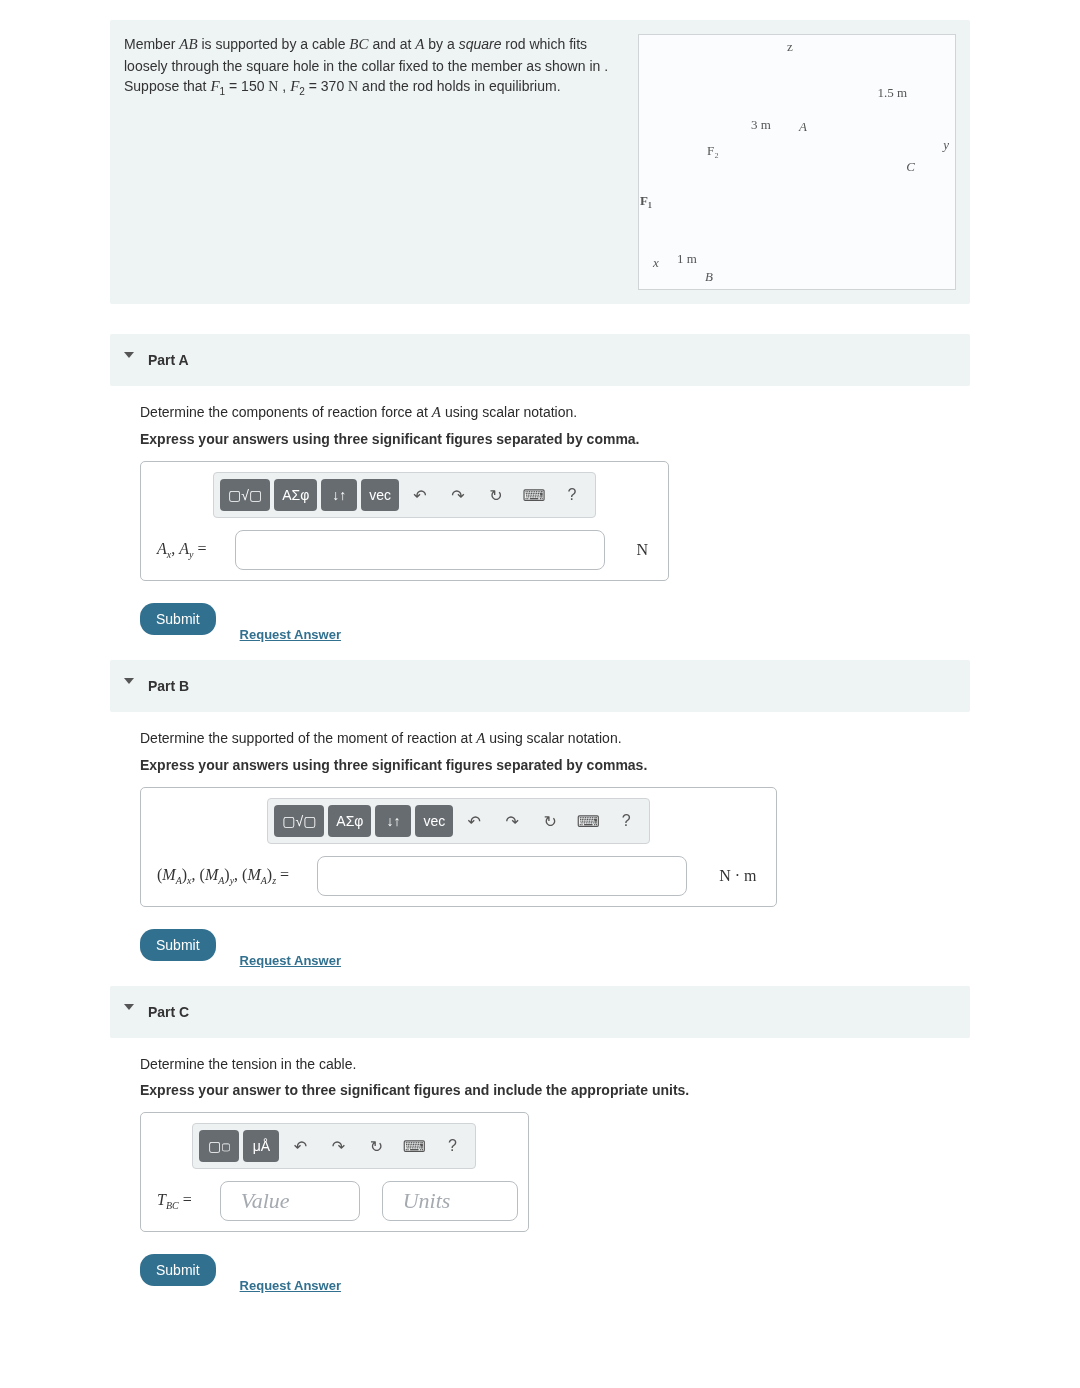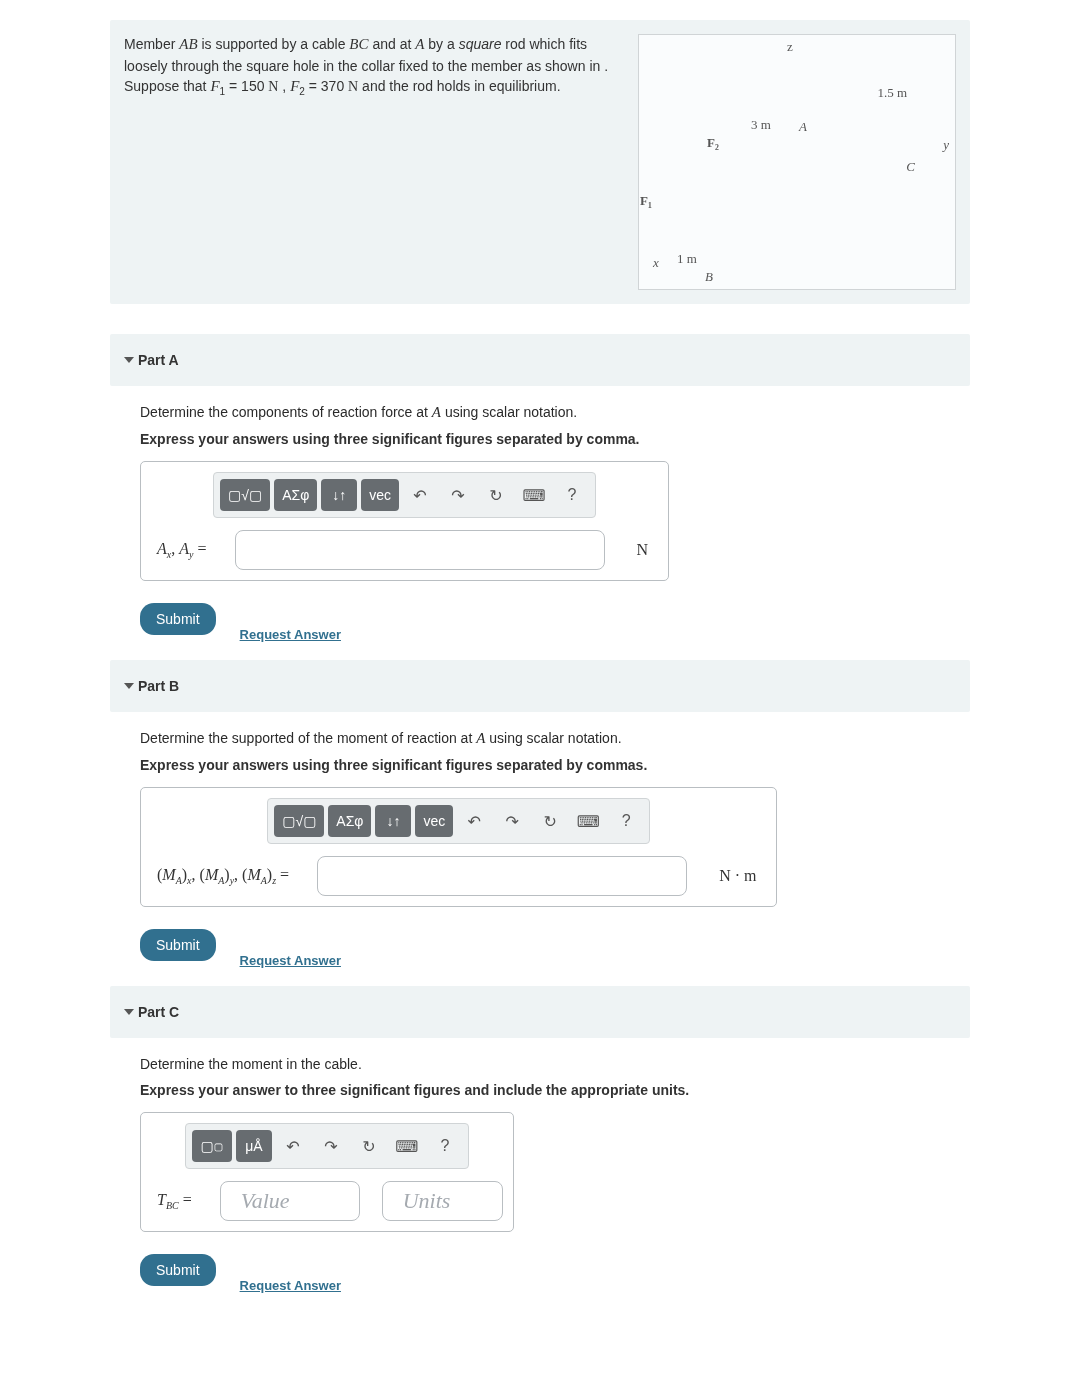--- a/index.html
+++ b/index.html
@@ -28,22 +28,21 @@
     background: #fafcfd;
     border: 1px solid #d0d4d6;
     margin-left: 10px;
     position: relative;
   }
   .dia-label { position: absolute; font-family: "Times New Roman", serif; font-size: 13px; color: #555; }
   .part-header {
     background: #eef3f4;
     padding: 18px 14px;
     display: flex;
-    align-items: center;
-    gap: 4px;
+    gap: 14px;
     border-radius: 2px;
   }
   .caret-down {
     width: 0; height: 0;
     border-left: 5px solid transparent;
     border-right: 5px solid transparent;
     border-top: 6px solid #555;
   }
   .part-title { font-weight: bold; font-size: 14px; }
   .part-body { padding: 18px 30px 18px 30px; }
@@ -124,21 +123,21 @@
     <div class="diagram-placeholder">
       <span class="dia-label" style="top:4px;left:148px;">z</span>
       <span class="dia-label" style="top:102px;right:6px;font-style:italic;">y</span>
       <span class="dia-label" style="bottom:18px;left:14px;font-style:italic;">x</span>
       <span class="dia-label" style="top:50px;right:48px;">1.5 m</span>
       <span class="dia-label" style="top:82px;left:112px;">3 m</span>
       <span class="dia-label" style="bottom:22px;left:38px;">1 m</span>
       <span class="dia-label" style="top:84px;left:160px;font-style:italic;">A</span>
       <span class="dia-label" style="bottom:4px;left:66px;font-style:italic;">B</span>
       <span class="dia-label" style="top:124px;right:40px;font-style:italic;">C</span>
-      <span class="dia-label" style="top:100px;left:68px;font-weight:bold;">F₂</span>
+      <span class="dia-label" style="top:108px;left:68px;font-weight:normal;">F₂</span>
       <span class="dia-label" style="top:158px;left:1px;font-weight:bold;">F₁</span>
     </div>
     <p class="problem-text">
       <span>Member </span><span class="math-i">AB</span><span> is supported by a cable </span><span class="math-i">BC</span><span> and at </span><span class="math-i">A</span><span> by a </span><em>square</em><span> rod which fits loosely through the square hole in the collar fixed to the member as shown in . Suppose that </span><span class="math-i">F</span><sub>1</sub><span> = 150  </span><span style="font-family:'Times New Roman',serif;">N</span><span> , </span><span class="math-i">F</span><sub>2</sub><span> = 370  </span><span style="font-family:'Times New Roman',serif;">N</span><span> and the rod holds in equilibrium.</span>
     </p>
   </div>
 
   <div class="part-header">
     <div class="caret-down"></div>
     <div class="part-title">Part A</div>
@@ -207,39 +206,39 @@
       <button class="submit-btn">Submit</button>
       <a class="request-link">Request Answer</a>
     </div>
   </div>
 
   <div class="part-header">
     <div class="caret-down"></div>
     <div class="part-title">Part C</div>
   </div>
   <div class="part-body">
-    <div class="prompt-line">Determine the moment in the cable.</div>
+    <div class="prompt-line">Determine the tension in the cable.</div>
     <div class="instruct">Express your answer to three significant figures and include the appropriate units.</div>
 
     <div class="answer-box">
       <div class="toolbar">
         <div class="tbtn">▢<span style="font-size:10px;">▢</span></div>
         <div class="tbtn small">μÅ</div>
         <div class="ticon">↶</div>
         <div class="ticon">↷</div>
         <div class="ticon">↻</div>
         <div class="ticon">⌨</div>
         <div class="ticon">?</div>
       </div>
       <div class="inrow">
         <span class="varlabel"><i>T<sub>BC</sub></i> =</span>
         <div class="txtinput" style="width:140px; display:flex; align-items:center;">
           <span class="val-ph">Value</span>
         </div>
-        <div class="txtinput" style="width:121px; display:flex; align-items:center;">
+        <div class="txtinput" style="width:136px; display:flex; align-items:center;">
           <span class="val-ph">Units</span>
         </div>
       </div>
     </div>
 
     <div class="submit-row">
       <button class="submit-btn">Submit</button>
       <a class="request-link">Request Answer</a>
     </div>
   </div>

